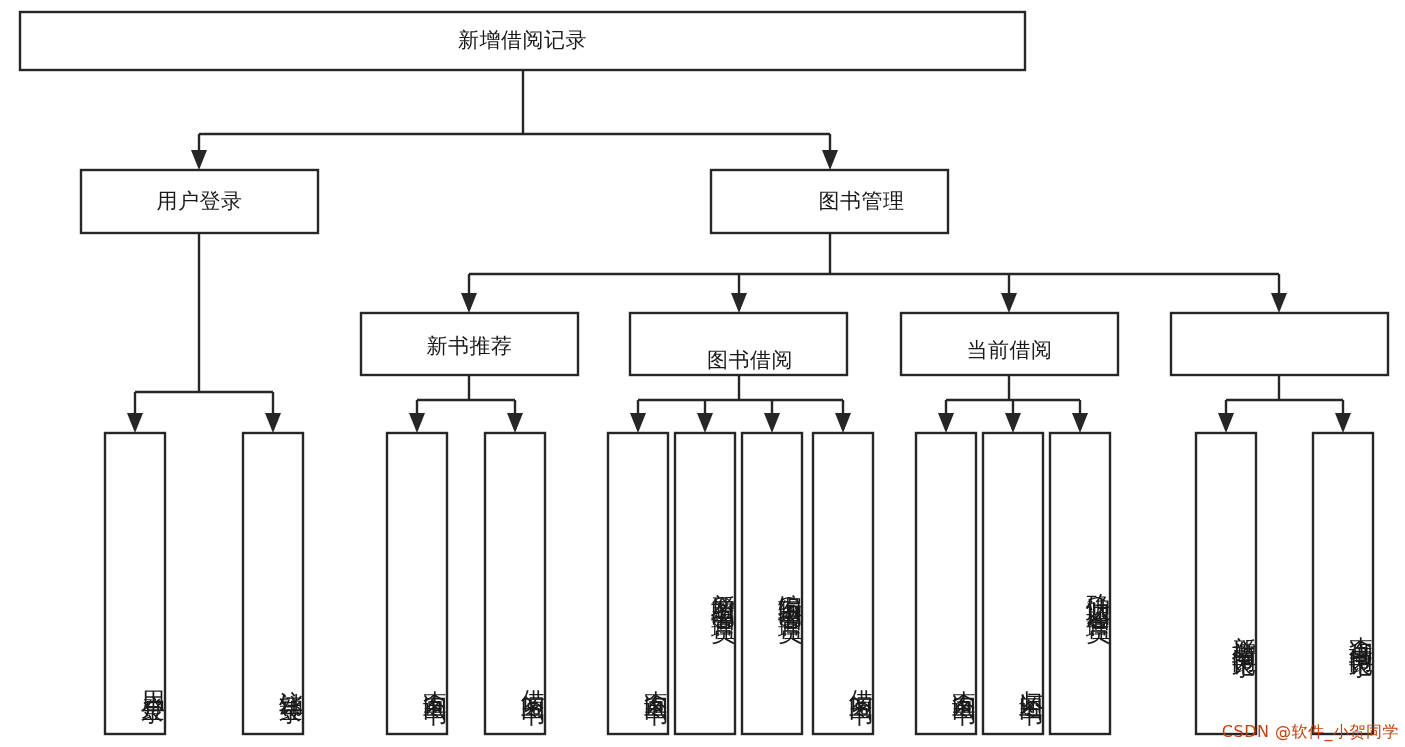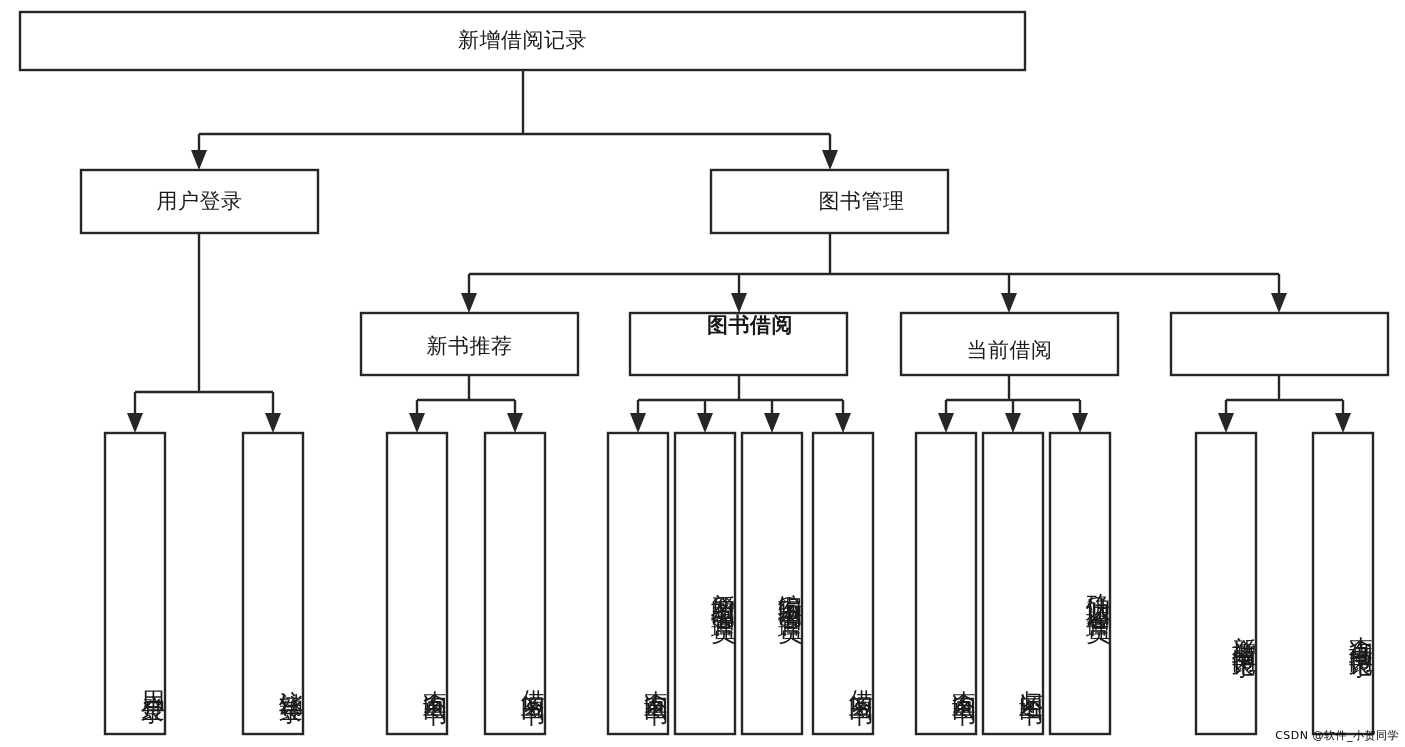--- a/index.html
+++ b/index.html
@@ -67,22 +67,22 @@
     font-size: 24px;
     line-height: 1.0;
     letter-spacing: 4px;
     white-space: nowrap;
     pointer-events: none;
   }
   .watermark {
     position: absolute;
     right: 6px;
     bottom: 4px;
-    font-size: 11px;
-    color: #000000;
+    font-size: 16px;
+    color: #c2410c;
     letter-spacing: 0.5px;
     white-space: nowrap;
     pointer-events: none;
     margin-left: 33px;
   }
 </style>
 </head>
 <body>
 
 <div id="diagram-root">
@@ -186,21 +186,21 @@
       <polygon class="arrow-head" points="1335,413 1351,413 1343,433"></polygon>
     </g>
   </svg>
 
   <div class="label-h" style="left:20px; top:12px; width:1005px; height:58px;">新增借阅记录</div>
 
   <div class="label-h" style="left:81px; top:170px; width:237px; height:63px;">用户登录</div>
   <div class="label-h" style="left:711px; top:170px; width:237px; height:63px;padding-left:32px;">图书管理</div>
 
   <div class="label-h" style="left:361px; top:313px; width:217px; height:68px;">新书推荐</div>
-  <div class="label-h" style="left:630px; top:295px; width:240px; height:62px;font-weight:bold;">图书借阅</div>
+  <div class="label-h" style="left:630px; top:330px; width:240px; height:62px;">图书借阅</div>
   <div class="label-h" style="left:901px; top:313px; width:217px; height:76px;">当前借阅</div>
 
   <div class="label-v" style="left:105px; top:433px; width:60px; height:301px; padding-top:95px;">用户登录</div>
   <div class="label-v" style="left:243px; top:433px; width:60px; height:301px; padding-top:95px;">注销登录</div>
 
   <div class="label-v" style="left:387px; top:433px; width:60px; height:301px; padding-top:95px;">查询图书</div>
   <div class="label-v" style="left:485px; top:433px; width:60px; height:301px; padding-top:95px;">借阅图书</div>
 
   <div class="label-v" style="left:608px; top:433px; width:60px; height:301px; padding-top:95px;">查询图书</div>
   <div class="label-v" style="left:675px; top:433px; width:60px; height:301px; padding-top:8px;">新增图书（管理员）</div>

